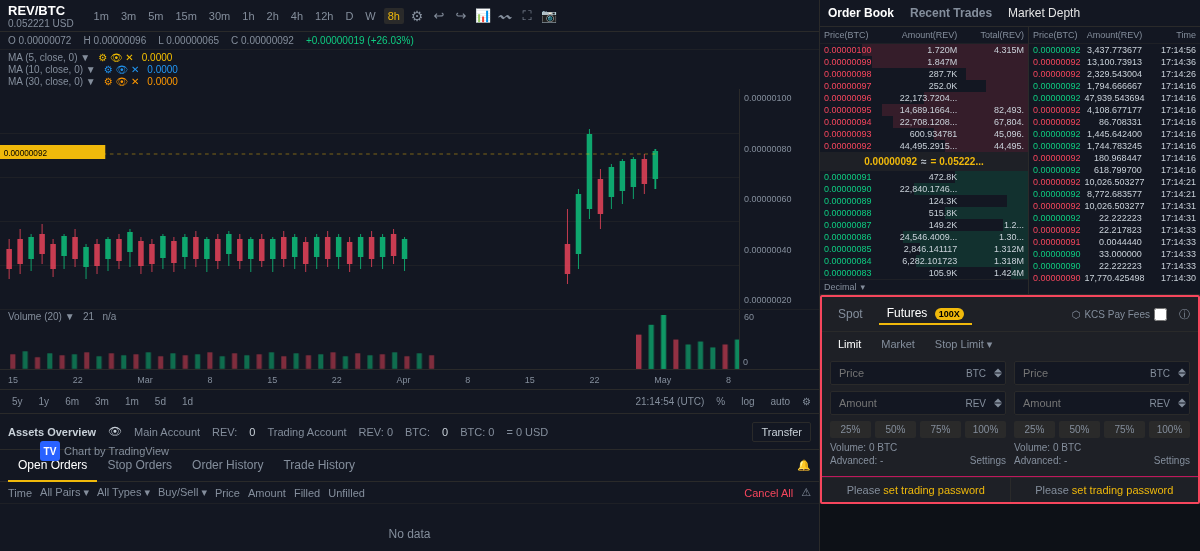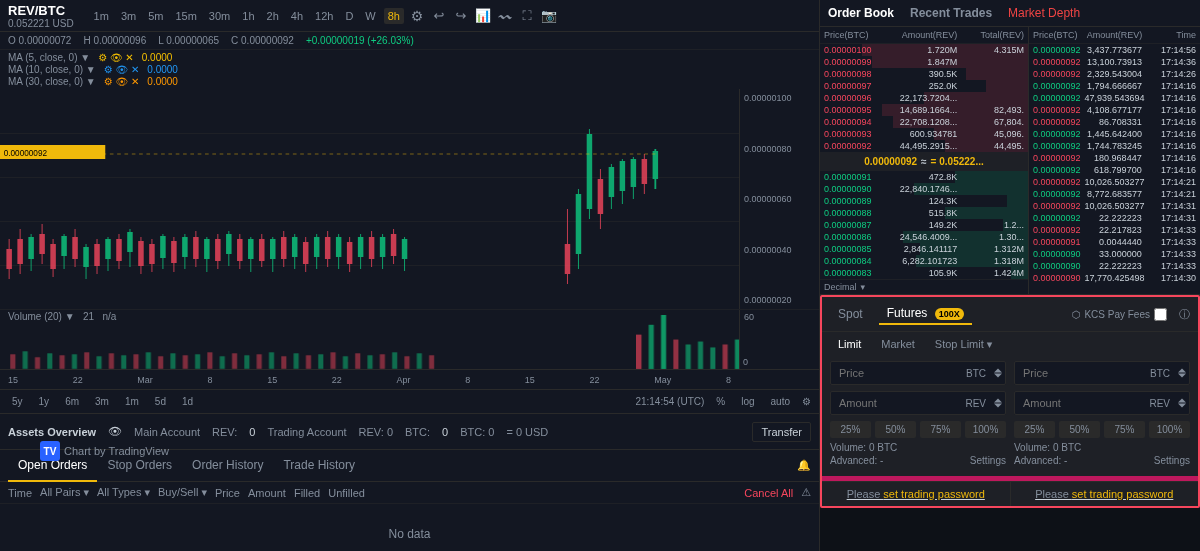--- a/index.html
+++ b/index.html
@@ -656,21 +656,21 @@
     .rt-section-title {
       padding: 6px 8px;
       font-size: 12px;
       font-weight: bold;
       color: #fff;
     }
 
     .md-section-title {
       padding: 6px 8px;
       font-size: 12px;
-      color: #ef4444;
+      color: #e5e5e5;
       cursor: pointer;
     }
   </style>
 </head>
 <body>
 
 <div class="main-container">
 
   <div class="chart-area">
 
@@ -1019,21 +1019,21 @@
             <div class="ob-depth-bar sell-bar" style="width:80%"></div>
           </div>
           <div class="ob-row ob-row-sell">
             <span class="ob-col">0.00000099</span>
             <span class="ob-col">1.847M</span>
             <span class="ob-col"></span>
             <div class="ob-depth-bar sell-bar" style="width:75%"></div>
           </div>
           <div class="ob-row ob-row-sell">
             <span class="ob-col">0.00000098</span>
-            <span class="ob-col">390.5K</span>
+            <span class="ob-col">287.7K</span>
             <span class="ob-col"></span>
             <div class="ob-depth-bar sell-bar" style="width:30%"></div>
           </div>
           <div class="ob-row ob-row-sell">
             <span class="ob-col">0.00000097</span>
             <span class="ob-col">252.0K</span>
             <span class="ob-col"></span>
             <div class="ob-depth-bar sell-bar" style="width:20%"></div>
           </div>
           <div class="ob-row ob-row-sell">
@@ -1332,21 +1332,21 @@
             <span>Volume:</span>
             <span> 0 BTC</span>
           </div>
           <div class="advanced-row">
             <span>Advanced: -</span>
             <span class="settings-link">Settings</span>
           </div>
         </div>
       </div>
 
-      <div style="display:flex; border-top:5px solid #be185d;text-decoration:underline;">
+      <div style="display:flex; border-top:1px solid #be185d;">
         <div class="password-notice" style="flex:1; border-right:1px solid #2a2a2a;">
           <span>Please </span>
           <span class="password-link">set trading password</span>
         </div>
         <div class="password-notice" style="flex:1;">
           <span>Please </span>
           <span class="password-link">set trading password</span>
         </div>
       </div>
 

